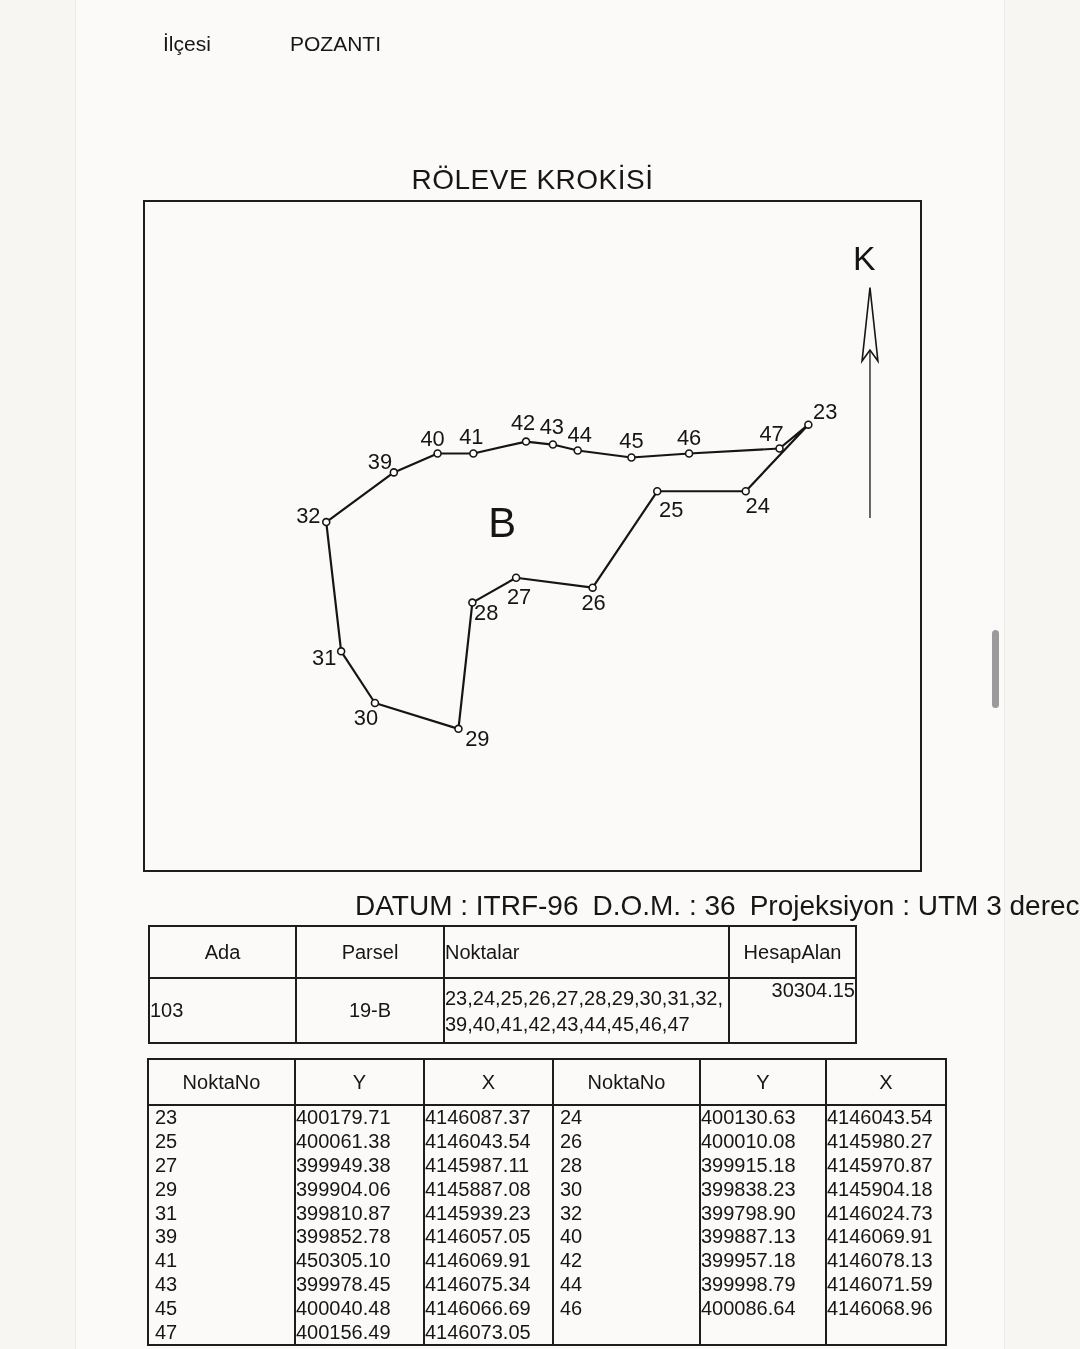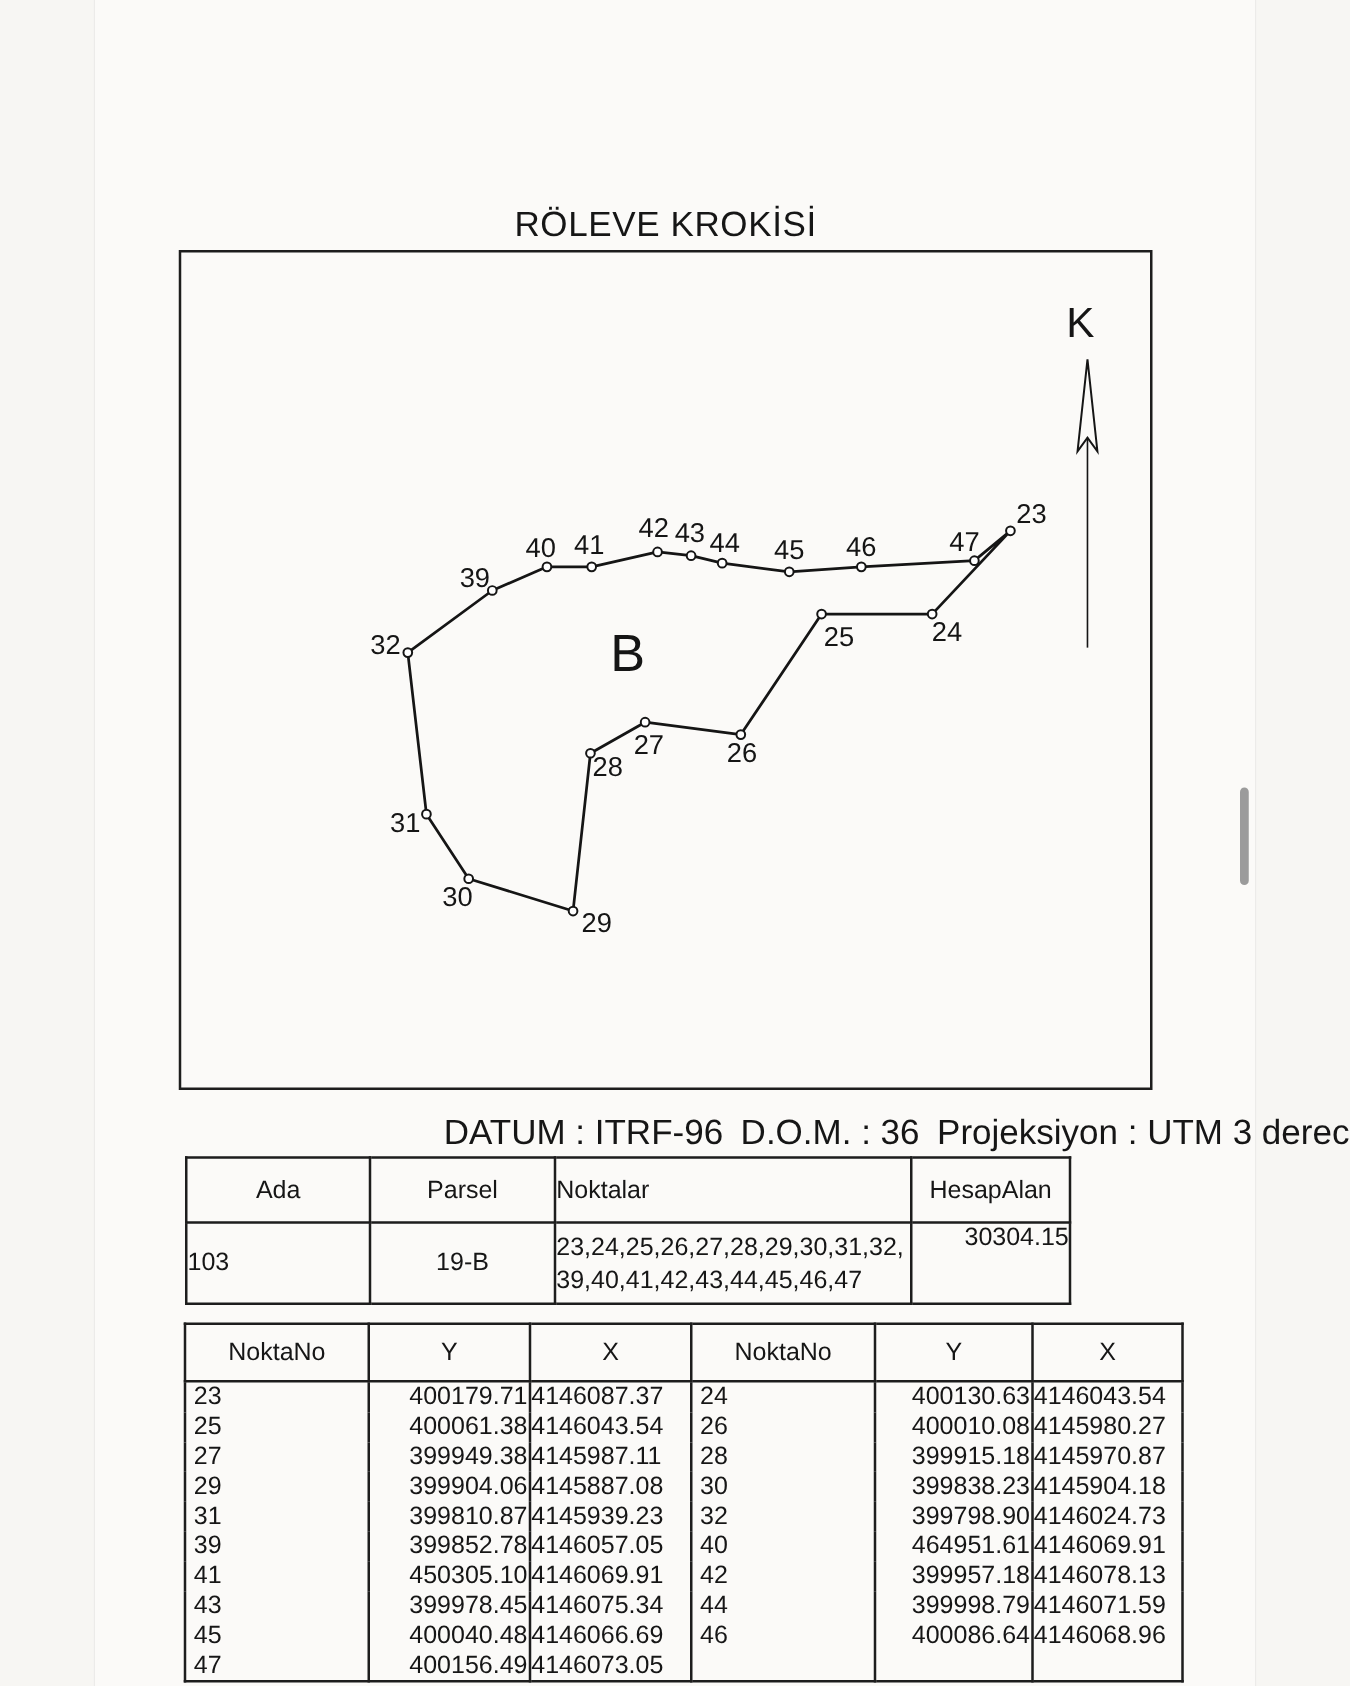--- a/index.html
+++ b/index.html
@@ -62,33 +62,37 @@
   .pt-parsel{text-align:center;}
   .pt-noktalar{text-align:left;padding-left:5px;line-height:26px;}
   .pt-hesap{text-align:right;padding-right:17px;vertical-align:top;padding-top:14px;}
   .coord-table-wrap{position:absolute;left:147px;top:1058px;}
   .coord-table{width:798px;}
   .coord-table th,.coord-table td{border:2px solid #1d1d1d;font-weight:normal;padding:0;}
   .coord-table th{height:44px;font-size:20px;text-align:center;}
   .coord-table td{height:23.8px;font-size:20px;border-top:none;border-bottom:none;}
   .coord-table tbody tr:last-child td{border-bottom:2px solid #1d1d1d;}
   .coord-table td.c0,.coord-table td.c3{text-align:left;padding-left:6px;}
-  .coord-table td.c1,.coord-table td.c4{text-align:right;padding-right:1px;}
+  .coord-table td.c1,.coord-table td.c4{text-align:left;padding-right:1px;}
   .coord-table td.c2,.coord-table td.c5{text-align:left;padding-right:8px;}
 </style>
 </head>
 <body>
 
 <div class="outer-strip strip-left"></div>
 <div class="outer-strip strip-right"></div>
 <div class="edge-line edge-left"></div>
 <div class="edge-line edge-right"></div>
 <div class="scroll-thumb"></div>
 
 <div class="hdr">
+  <div class="row">
+    <span class="lbl">İlçesi</span>
+    <span class="val">POZANTI</span>
+  </div>
 </div>
 
 <div class="doc-title">RÖLEVE KROKİSİ</div>
 
 <div class="sketch-box">
   <svg id="sketch-svg" viewBox="0 0 779 672">
       <polygon points="667,224 604,291 515,291 450,388 373,378 329,403 315,530 231,504 197,452 182,322 250,272 294,253 330,253 383,241 410,244 435,250 489,257 547,253 638,248" class="parcel-outline"></polygon>
     <text class="north-label" x="712" y="68">K</text>
     <path class="north-shape" d="M729 86 L721 160 L729 149 L737 160 Z"></path>
     <line class="north-line" x1="729" y1="149" x2="729" y2="318"></line>
@@ -227,21 +231,21 @@
           <td class="c2">4145939.23</td>
           <td class="c3">32</td>
           <td class="c4">399798.90</td>
           <td class="c5">4146024.73</td>
         </tr>
         <tr>
           <td class="c0">39</td>
           <td class="c1">399852.78</td>
           <td class="c2">4146057.05</td>
           <td class="c3">40</td>
-          <td class="c4">464951.61</td>
+          <td class="c4">399887.13</td>
           <td class="c5">4146069.91</td>
         </tr>
         <tr>
           <td class="c0">41</td>
           <td class="c1">450305.10</td>
           <td class="c2">4146069.91</td>
           <td class="c3">42</td>
           <td class="c4">399957.18</td>
           <td class="c5">4146078.13</td>
         </tr>

